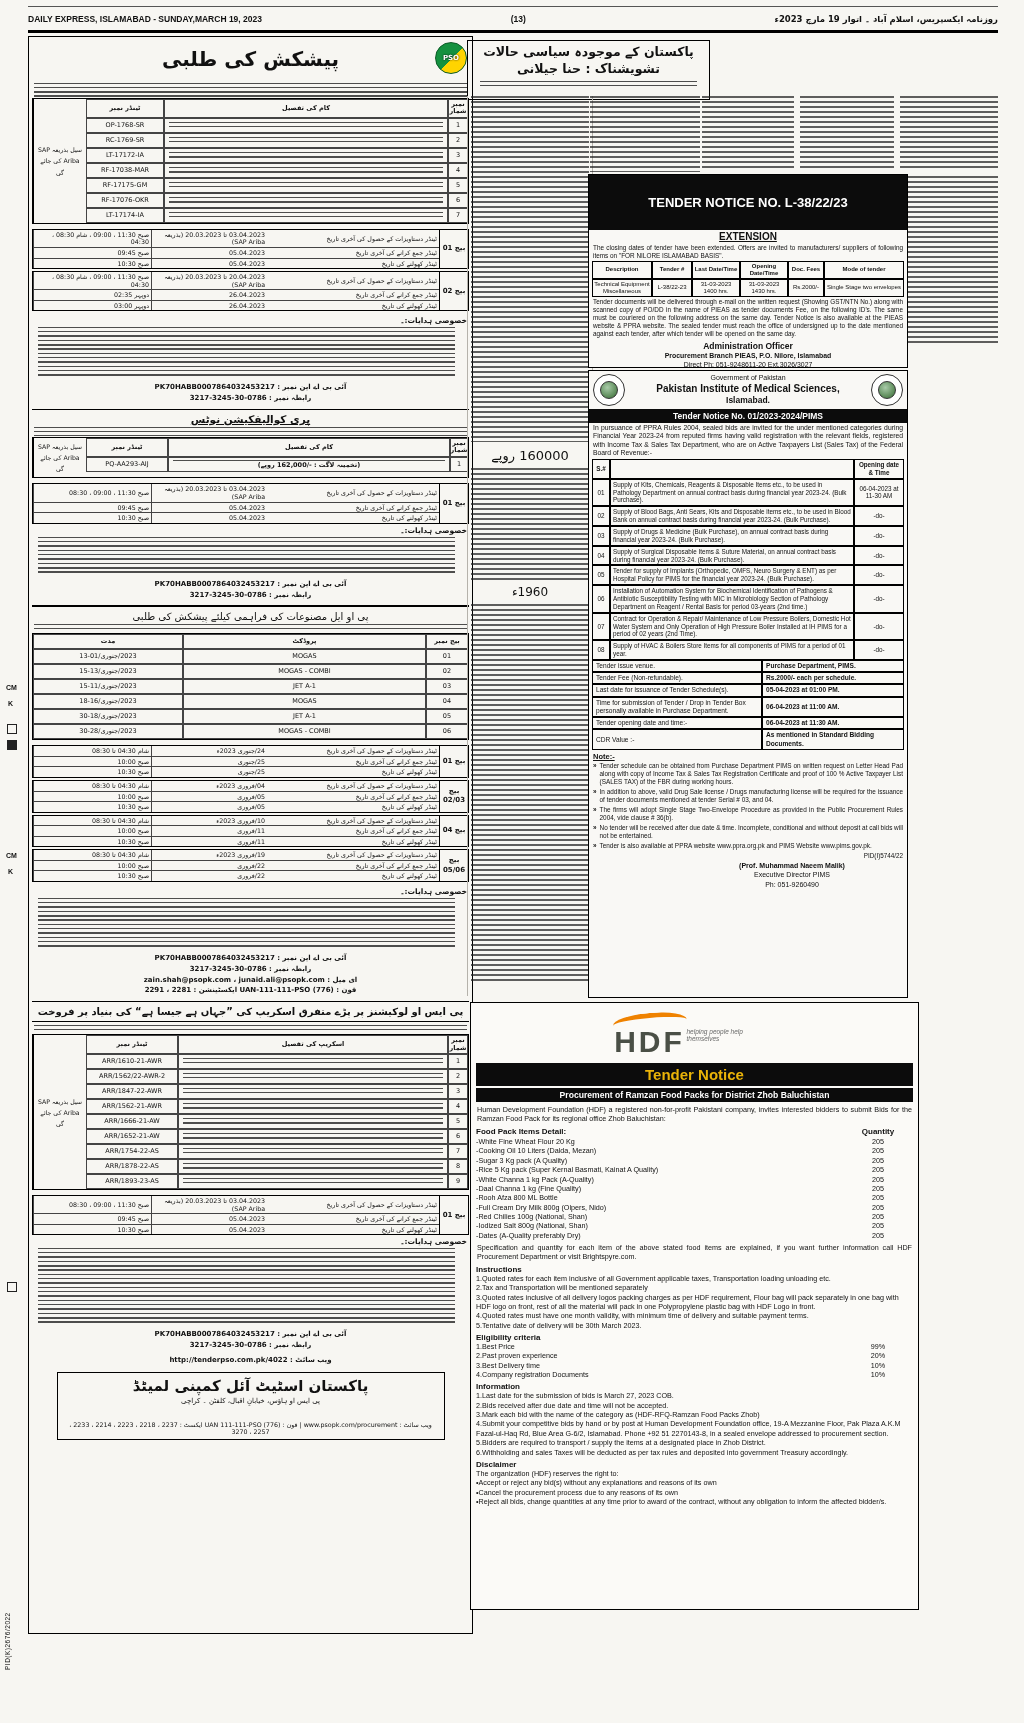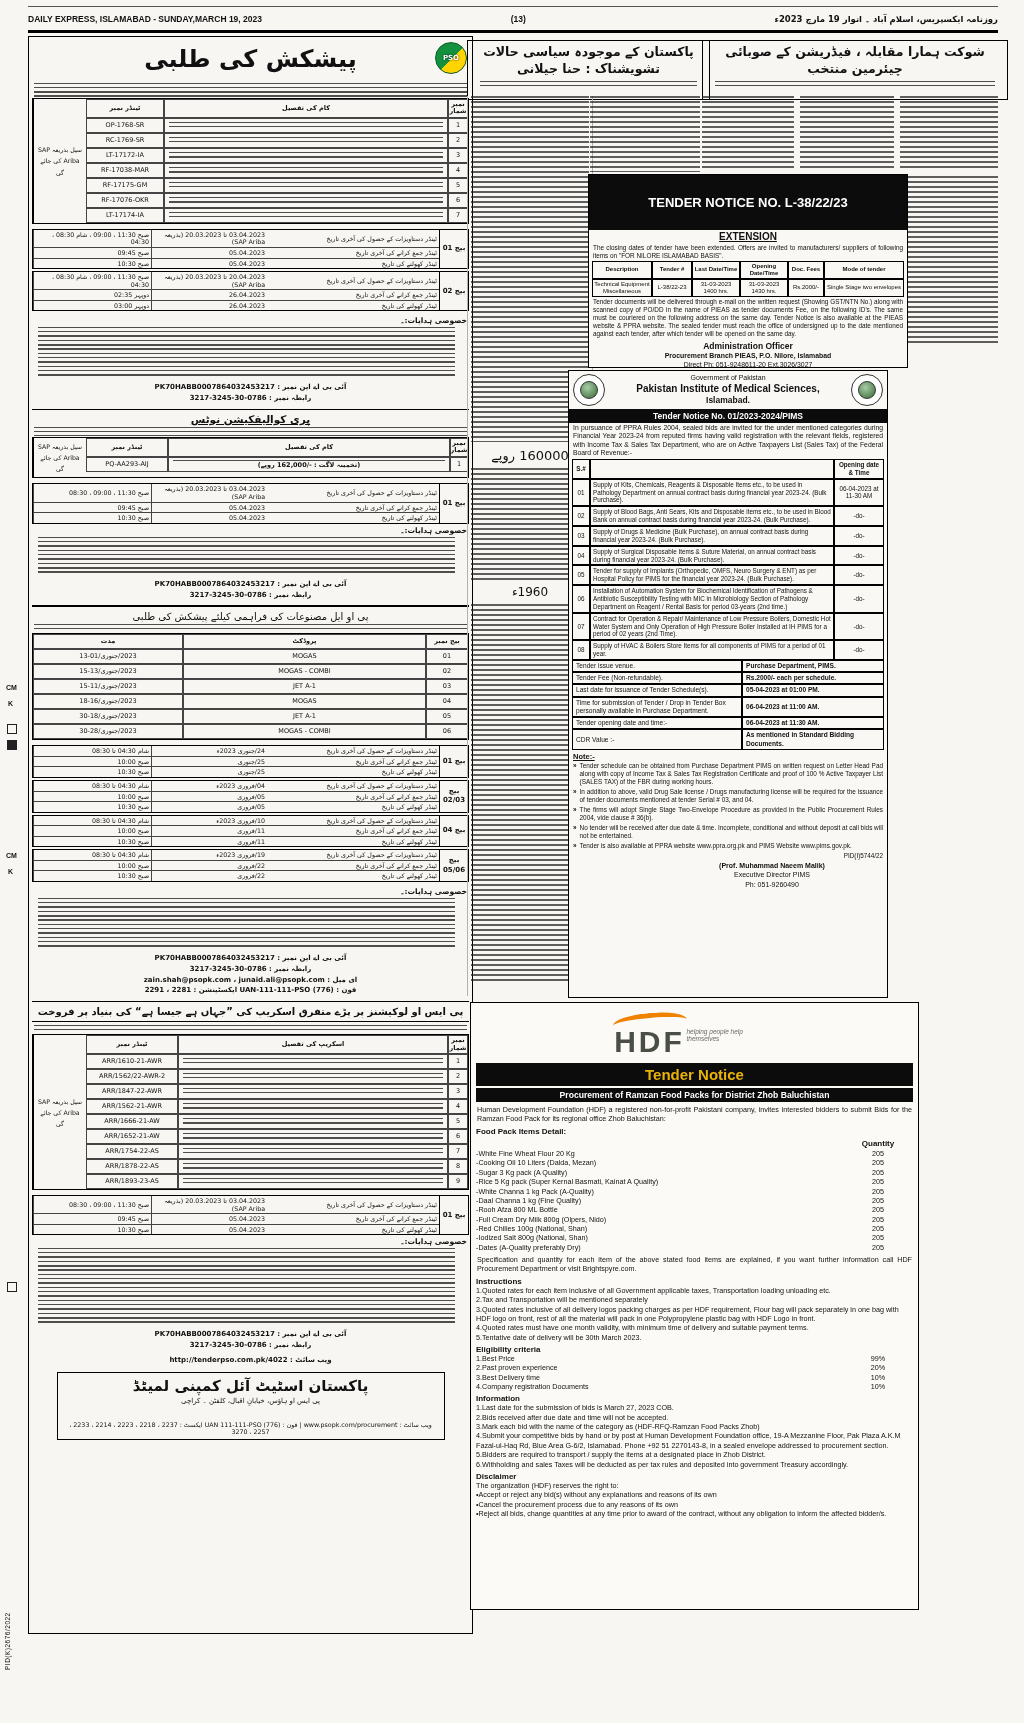--- a/index.html
+++ b/index.html
@@ -16,21 +16,21 @@
   .greek{background-image:repeating-linear-gradient(to bottom,rgba(30,30,30,.78) 0,rgba(30,30,30,.78) 1.4px,rgba(0,0,0,0) 1.4px,rgba(0,0,0,0) 4.1px)}
   .gk5{background-image:repeating-linear-gradient(to bottom,rgba(35,35,35,.72) 0,rgba(35,35,35,.72) 1.6px,rgba(0,0,0,0) 1.6px,rgba(0,0,0,0) 5px)}
   
   .hdr{display:flex;align-items:center;justify-content:space-between;font-size:8.5px;font-weight:700;border-top:1px solid #555}
   
   .psocol{font-size:6.5px}
   .sec{margin-bottom:5px}
   .hrule{height:2px;background:#000;margin:4px 0}
   .hrule1{height:1px;background:#000;margin:3px 0}
   .adhead{position:relative;height:38px;display:flex;align-items:center;justify-content:center}
-  .adtitle{font-size:24px;font-weight:700;letter-spacing:1px}
+  .adtitle{font-size:20px;font-weight:700;letter-spacing:1px}
   .pso-logo{position:absolute;right:2px;top:2px;width:30px;height:30px;border-radius:50%;background:linear-gradient(135deg,#14913f 52%,#ffd400 52%);display:flex;align-items:center;justify-content:center;border:1px solid #0b5b26}
   .pso-logo span{color:#fff;font-weight:700;font-size:7px;text-shadow:0 0 2px #000}
   .introg{height:14px;margin:1px 2px}
   .tbl{border:1px solid #000;display:flex}
   .tbl-main{flex:1}
   .sidecell{width:48px;border-left:1px solid #000;font-size:6.2px;line-height:1.8;display:flex;align-items:center;text-align:center;padding:3px 2px}
   .g-main{display:grid;grid-template-columns:20px 1fr 78px}
   .g-arr{display:grid;grid-template-columns:20px 1fr 92px}
   .g-pre{display:grid;grid-template-columns:18px 1fr 82px}
   .g-mog{display:grid;grid-template-columns:42px 1fr 150px}
@@ -621,24 +621,20 @@
   </div>
   <div class="abs colrule" style="left:467px;top:96px;width:118px;height:900px;padding:0 3px">
     <div class="gk5" style="height:346px"></div>
     <div class="quote urdu rtl" style="font-size:13px;height:26px;display:flex;align-items:center;justify-content:center">160000 روپے</div>
     <div class="gk5" style="height:112px"></div>
     <div class="quote urdu rtl" style="font-size:12px;height:24px;display:flex;align-items:center;justify-content:center">1960ء</div>
     <div class="gk5" style="height:380px"></div>
   </div>
   <div class="abs gk5" style="left:590px;top:96px;width:110px;height:76px"></div>
 
-  <div class="abs headbox urdu rtl" style="left:702px;top:40px;width:296px;height:52px">
-    <div class="headline">شوکت ہمارا مقابلہ ، فیڈریشن کے صوبائی چیئرمین منتخب</div>
-    <div class="kicker greek"></div>
-  </div>
   <div class="abs gk5" style="left:702px;top:96px;width:92px;height:74px"></div>
   <div class="abs gk5" style="left:800px;top:96px;width:94px;height:74px"></div>
   <div class="abs gk5" style="left:900px;top:96px;width:98px;height:74px"></div>
   <div class="abs gk5" style="left:908px;top:176px;width:90px;height:168px"></div>
 
   <div class="abs frame pieas" style="left:588px;top:174px;width:318px;height:192px;overflow:hidden">
     <div class="bar">TENDER NOTICE NO. L-38/22/23</div>
     <div class="ext">EXTENSION</div>
     <div class="smallp j">The closing dates of tender have been extended. Offers are invited to manufacturers/ suppliers of following items on "FOR NILORE ISLAMABAD BASIS".</div>
     <div class="pthead">
@@ -658,21 +654,21 @@
       <div class="ptc">Rs.2000/-</div>
       <div class="ptc">Single Stage two envelopes</div>
     </div>
     <div class="smallp j">Tender documents will be delivered through e-mail on the written request (Showing GST/NTN No.) along with scanned copy of PO/DD in the name of PIEAS as tender documents Fee, on the following ID's. The same must be couriered on the following address on the same day. Tender Notice is also available at the PIEAS website &amp; PPRA website. The sealed tender must reach the office of undersigned up to the date mentioned against each tender, after which tender will be opened on the same day.</div>
     <div class="officer">Administration Officer</div>
     <div class="addr b">Procurement Branch PIEAS, P.O. Nilore, Islamabad</div>
     <div class="addr">Direct Ph: 051-9248611-20 Ext.3026/3027</div>
     <div class="addr b">e-mail: procurement@pieas.edu.pk</div>
   </div>
 
-  <div class="abs frame pims" style="left:568px;top:370px;width:318px;height:626px;overflow:hidden">
+  <div class="abs frame pims" style="left:588px;top:370px;width:318px;height:626px;overflow:hidden">
     <div class="pims-head">
       <div class="emblem">
           <i></i>
         </div>
       <div class="pims-titles">
         <div style="font-size:7px">Government of Pakistan</div>
         <div class="b" style="font-size:10px">Pakistan Institute of Medical Sciences,</div>
         <div class="b" style="font-size:8.5px">Islamabad.</div>
       </div>
       <div class="emblem">
@@ -812,21 +808,21 @@
         <div class="hdf-swoosh"></div>
         <div class="hdf-text">HDF</div>
       </div>
       <div class="hdf-tag">helping people help themselves</div>
     </div>
     <div class="bar1">Tender Notice</div>
     <div class="bar2">Procurement of Ramzan Food Packs for District Zhob Baluchistan</div>
     <div class="hp">Human Development Foundation (HDF) a registered non-for-profit Pakistani company, invites interested bidders to submit Bids for the Ramzan Food Pack for its regional office Zhob Baluchistan:</div>
     <div class="hitemrow">
       <div class="hlabel" style="margin-top:0">Food Pack Items Detail:</div>
-      <div class="hlabel hqty" style="margin-top:12px">Quantity</div>
+      <div class="hlabel hqty" style="margin-top:0">Quantity</div>
     </div>
     <div>
 
         <div class="hitemrow">
           <div>-White Fine Wheat Flour 20 Kg</div>
           <div class="hqty">205</div>
         </div>
 
         <div class="hitemrow">
           <div>-Cooking Oil 10 Liters (Dalda, Mezan)</div>

